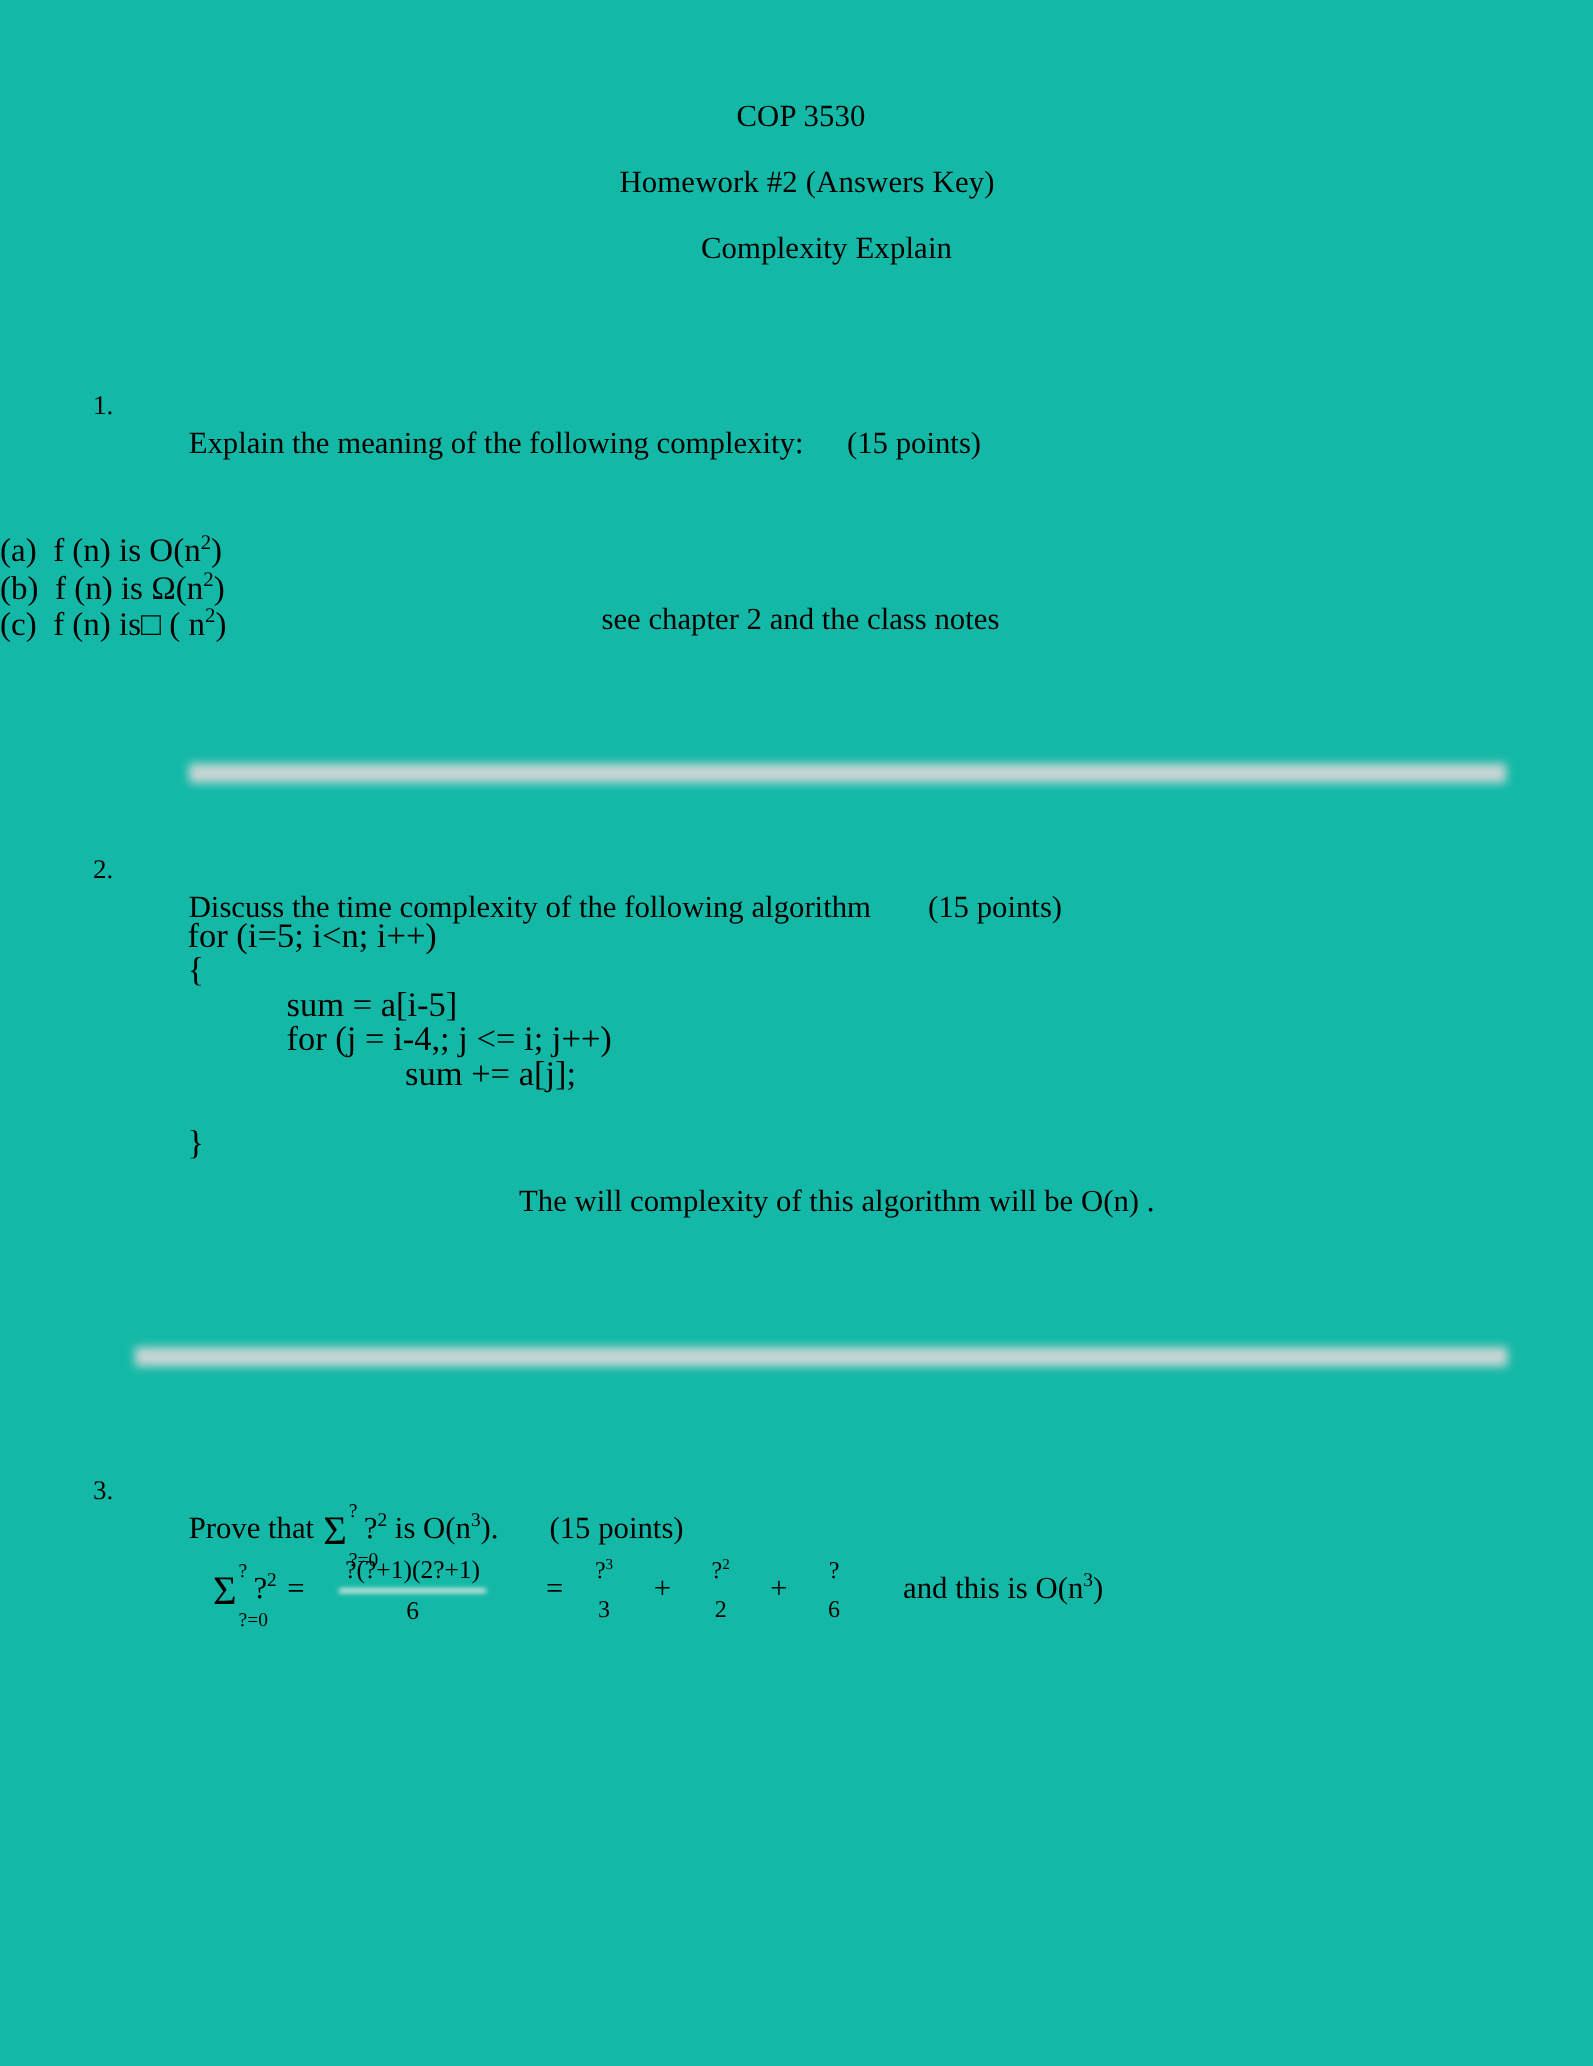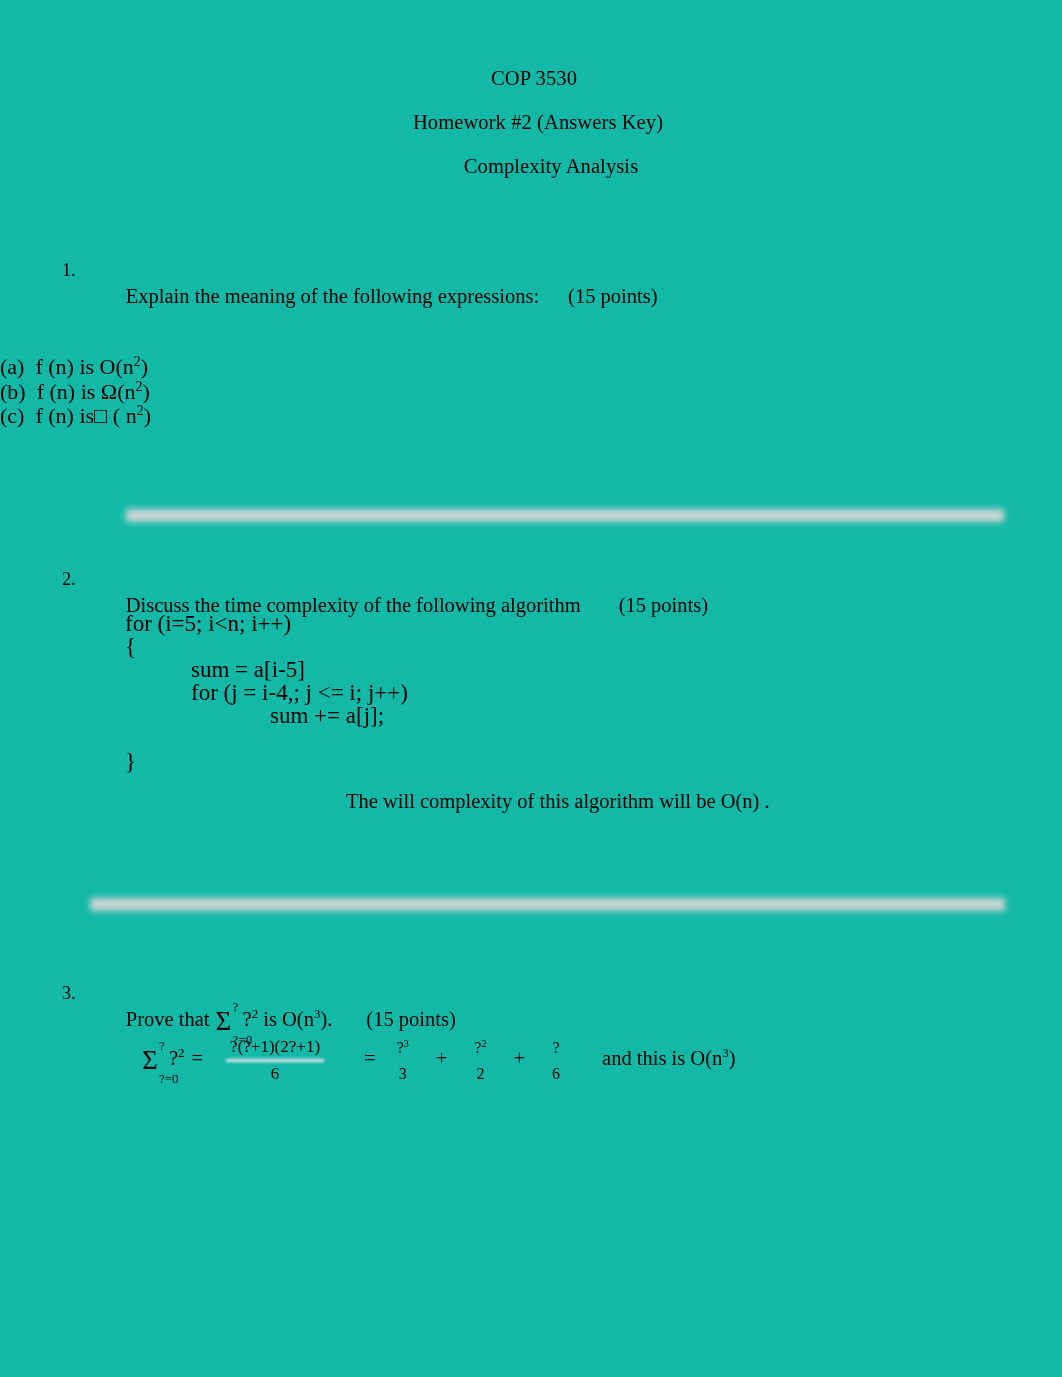--- a/index.html
+++ b/index.html
@@ -152,37 +152,38 @@
   .trailing-note { margin-left: 22px; text-align: center; }
 </style>
 </head>
 <body>
 
 <div class="page">
 
   <div class="doc-header">
     <div class="hdr-line course">COP 3530</div>
     <div class="hdr-line homework">Homework #2 (Answers Key)</div>
-    <div class="hdr-line subject">Complexity Analysis</div>
+    <div class="hdr-line subject">Complexity Explain</div>
   </div>
 
   <div class="question" style="top:257px;">
     <div class="q-head">
-      <span class="q-num">1.</span><span>Explain the meaning of the following expressions:</span><span class="q-points" style="padding-left:29px;">(15 points)</span>
+      <span class="q-num">1.</span><span>Explain the meaning of the following complexity:</span><span class="q-points" style="padding-left:29px;">(15 points)</span>
     </div>
 
     <div class="sub-list">
       <div class="sub-item"><span>(a)</span><span>&nbsp;&nbsp;</span><span>f (n) is O(n</span><sup class="sm">2</sup><span>)</span></div>
 
       <div class="sub-item"><span>(b)</span><span>&nbsp;&nbsp;</span><span>f (n) is Ω(n</span><sup class="sm">2</sup><span>)</span></div>
 
       <div class="sub-item"><span>(c)</span><span>&nbsp;&nbsp;</span><span>f (n) is□ ( n</span><sup class="sm">2</sup><span>)</span></div>
     </div>
   </div>
 
+  <div class="answer" style="position:absolute; left:401px; top:400px;">see chapter 2 and the class notes</div>
 
   <div class="divider" style="left:126px; top:509px; width:878px;"></div>
 
   <div class="question" style="top:566px;">
     <div class="q-head">
       <span class="q-num">2.</span><span>Discuss the time complexity of the following algorithm</span><span class="q-points" style="padding-left:38px;">(15 points)</span>
     </div>
   </div>
 
   <div class="code-block" style="position:absolute; left:0; top:612px;">

